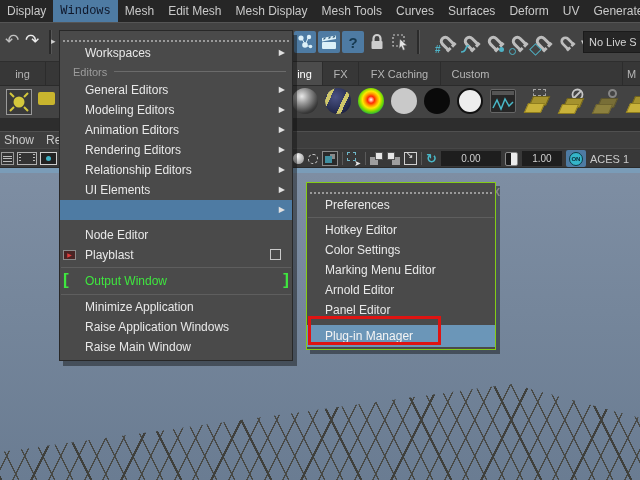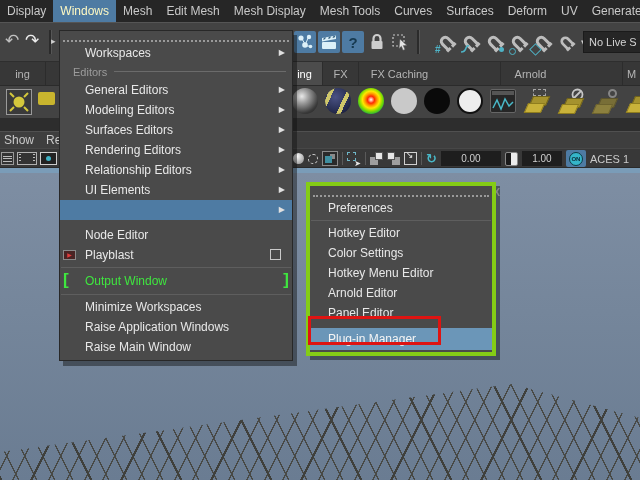--- a/index.html
+++ b/index.html
@@ -3,21 +3,21 @@
 <meta charset="utf-8">
 <style>
   html,body{margin:0;padding:0;background:#222;}
   #screen{position:relative;width:640px;height:480px;overflow:hidden;
     font-family:"Liberation Sans","DejaVu Sans",sans-serif;
     background:#434343;-webkit-font-smoothing:antialiased;}
   
   #menubar{position:absolute;left:0;top:0;width:640px;height:22px;background:#262626;
     display:flex;align-items:stretch;white-space:nowrap;overflow:hidden;}
   .mb-item{display:flex;align-items:center;padding:0 7px;font-size:12px;color:#c9c9c9;}
-  .mb-item.sel{background:#4e7ba3;color:#fef9c3;}
+  .mb-item.sel{background:#4e7ba3;color:#0f172a;font-family:Liberation Mono, monospace;}
   #toolbar{position:absolute;left:0;top:22px;width:640px;height:40px;background:#434343;
     border-top:1px solid #555;border-bottom:1px solid #2e2e2e;box-sizing:border-box;}
   .tsep{width:2px;height:24px;background:#2b2b2b;border-right:1px solid #565656;margin:0 3px;}
   .tbtn{width:22px;height:22px;border-radius:2px;display:flex;align-items:center;justify-content:center;flex:none;}
   .tbtn.blue{background:#4e7ba3;}
   #tb-right{position:absolute;left:294px;top:7px;display:flex;align-items:center;gap:2px;}
   #live-box{position:absolute;right:-14px;top:8px;width:64px;height:20px;background:#262626;
     border:1px solid #1b1b1b;color:#d4d4d4;font-size:11px;line-height:20px;padding-left:5px;overflow:hidden;}
   #shelftabs{position:absolute;left:0;top:62px;width:640px;height:24px;background:#373737;
     border-bottom:1px solid #2b2b2b;box-sizing:border-box;font-size:11px;color:#b5b5b5;}
@@ -58,21 +58,21 @@
   .msep{height:1px;background:#5e5e5e;margin:2px 1px;}
   .optbox{position:absolute;right:11px;top:4px;width:11px;height:11px;border:1px solid #c9c9c9;box-sizing:border-box;}
   .pb-icon{position:absolute;left:3px;top:5px;width:13px;height:10px;background:#4a2424;border:1px solid #8a8a8a;
     box-sizing:border-box;display:flex;align-items:center;justify-content:center;}
   .pb-icon span{color:#e03c3c;font-size:6px;line-height:6px;}
   .mi.green{color:#3fe63f;height:22px;line-height:22px;}
   .gbr{position:absolute;top:-1px;font-size:17px;font-weight:bold;color:#3fe63f;}
   .gbr.l{left:3px;} .gbr.r{right:3px;}
   
   #submenu{position:absolute;left:306px;top:182px;width:190px;background:#4a4a4a;
-    border:4px solid #84cc16;box-shadow:4px 4px 0 rgba(15,15,15,.45);z-index:11;box-sizing:border-box;padding-bottom:2px;}
+    border:1px solid #84cc16;box-shadow:4px 4px 0 rgba(15,15,15,.45);z-index:11;box-sizing:border-box;padding-bottom:2px;}
   #submenu .mi{padding-left:18px;}
   #submenu .mi.hl2{background:#6b96b8;color:#f4f4f4;height:22px;line-height:22px;}
   #redbox{position:absolute;left:308px;top:316px;width:133px;height:29px;border:3px solid #de1412;z-index:12;box-sizing:border-box;}
   .sqicon{box-sizing:border-box;flex:none;}
 </style>
 </head>
 <body>
 
 <div id="screen">
 
@@ -183,21 +183,21 @@
     </div>
     <div id="live-box">No Live S</div>
   </div>
 
   <div id="shelftabs">
     <div class="stab" style="left:0;width:45px;border-left:none;">ing</div>
     <div class="stab" style="left:45px;width:40px;">Sc</div>
     <div class="stab active" style="left:286px;width:36px;">ing</div>
     <div class="stab" style="left:322px;width:36px;">FX</div>
     <div class="stab" style="left:358px;width:82px;">FX Caching</div>
-    <div class="stab" style="left:500px;width:60px;">Arnold</div>
+    <div class="stab" style="left:440px;width:60px;">Custom</div>
     <div class="stab" style="left:560px;width:62px;margin-top:25px;">Bifrost</div>
     <div class="stab" style="left:622px;width:18px;">M</div>
   </div>
 
   <div id="shelf">
     <div style="position:absolute;left:6px;top:3px;width:26px;height:26px;border:1px solid #9a9a9a;background:#3a3a3a;box-sizing:border-box;">
       <svg width="24" height="24" viewBox="0 0 24 24">
         <circle cx="12" cy="12" r="5.5" fill="#d4c73c"></circle>
         <path d="M3 3 L7 7 M21 3 L17 7 M3 21 L7 17 M21 21 L17 17" stroke="#d4c73c" stroke-width="2"></path>
       </svg>
@@ -317,21 +317,21 @@
       <span>Editors</span>
         <span class="line"></span>
     </div>
     <div class="mi">
       <span>General Editors</span><span class="arr">▶</span>
     </div>
     <div class="mi">
       <span>Modeling Editors</span><span class="arr">▶</span>
     </div>
     <div class="mi">
-      <span>Surfaces Editors</span><span class="arr">▶</span>
+      <span>Animation Editors</span><span class="arr">▶</span>
     </div>
     <div class="mi">
       <span>Rendering Editors</span><span class="arr">▶</span>
     </div>
     <div class="mi">
       <span>Relationship Editors</span><span class="arr">▶</span>
     </div>
     <div class="mi">
       <span>UI Elements</span><span class="arr">▶</span>
     </div>
@@ -350,21 +350,21 @@
       <span class="optbox"></span>
     </div>
     <div class="msep"></div>
     <div class="mi green">
       <span class="gbr l">[</span>
       <span>Output Window</span>
       <span class="gbr r">]</span>
     </div>
     <div class="msep"></div>
     <div class="mi">
-      <span>Minimize Workspaces</span>
+      <span>Minimize Application</span>
     </div>
     <div class="mi">
       <span>Raise Application Windows</span>
     </div>
     <div class="mi">
       <span>Raise Main Window</span>
     </div>
   </div>
 
   <div id="submenu">
@@ -373,21 +373,21 @@
       <span>Preferences</span>
     </div>
     <div class="msep"></div>
     <div class="mi">
       <span>Hotkey Editor</span>
     </div>
     <div class="mi">
       <span>Color Settings</span>
     </div>
     <div class="mi">
-      <span>Hotkey Menu Editor</span>
+      <span>Marking Menu Editor</span>
     </div>
     <div class="mi">
       <span>Arnold Editor</span>
     </div>
     <div class="mi">
       <span>Panel Editor</span>
     </div>
     <div class="mgap"></div>
     <div class="mi hl2">
       <span>Plug-in Manager</span>

